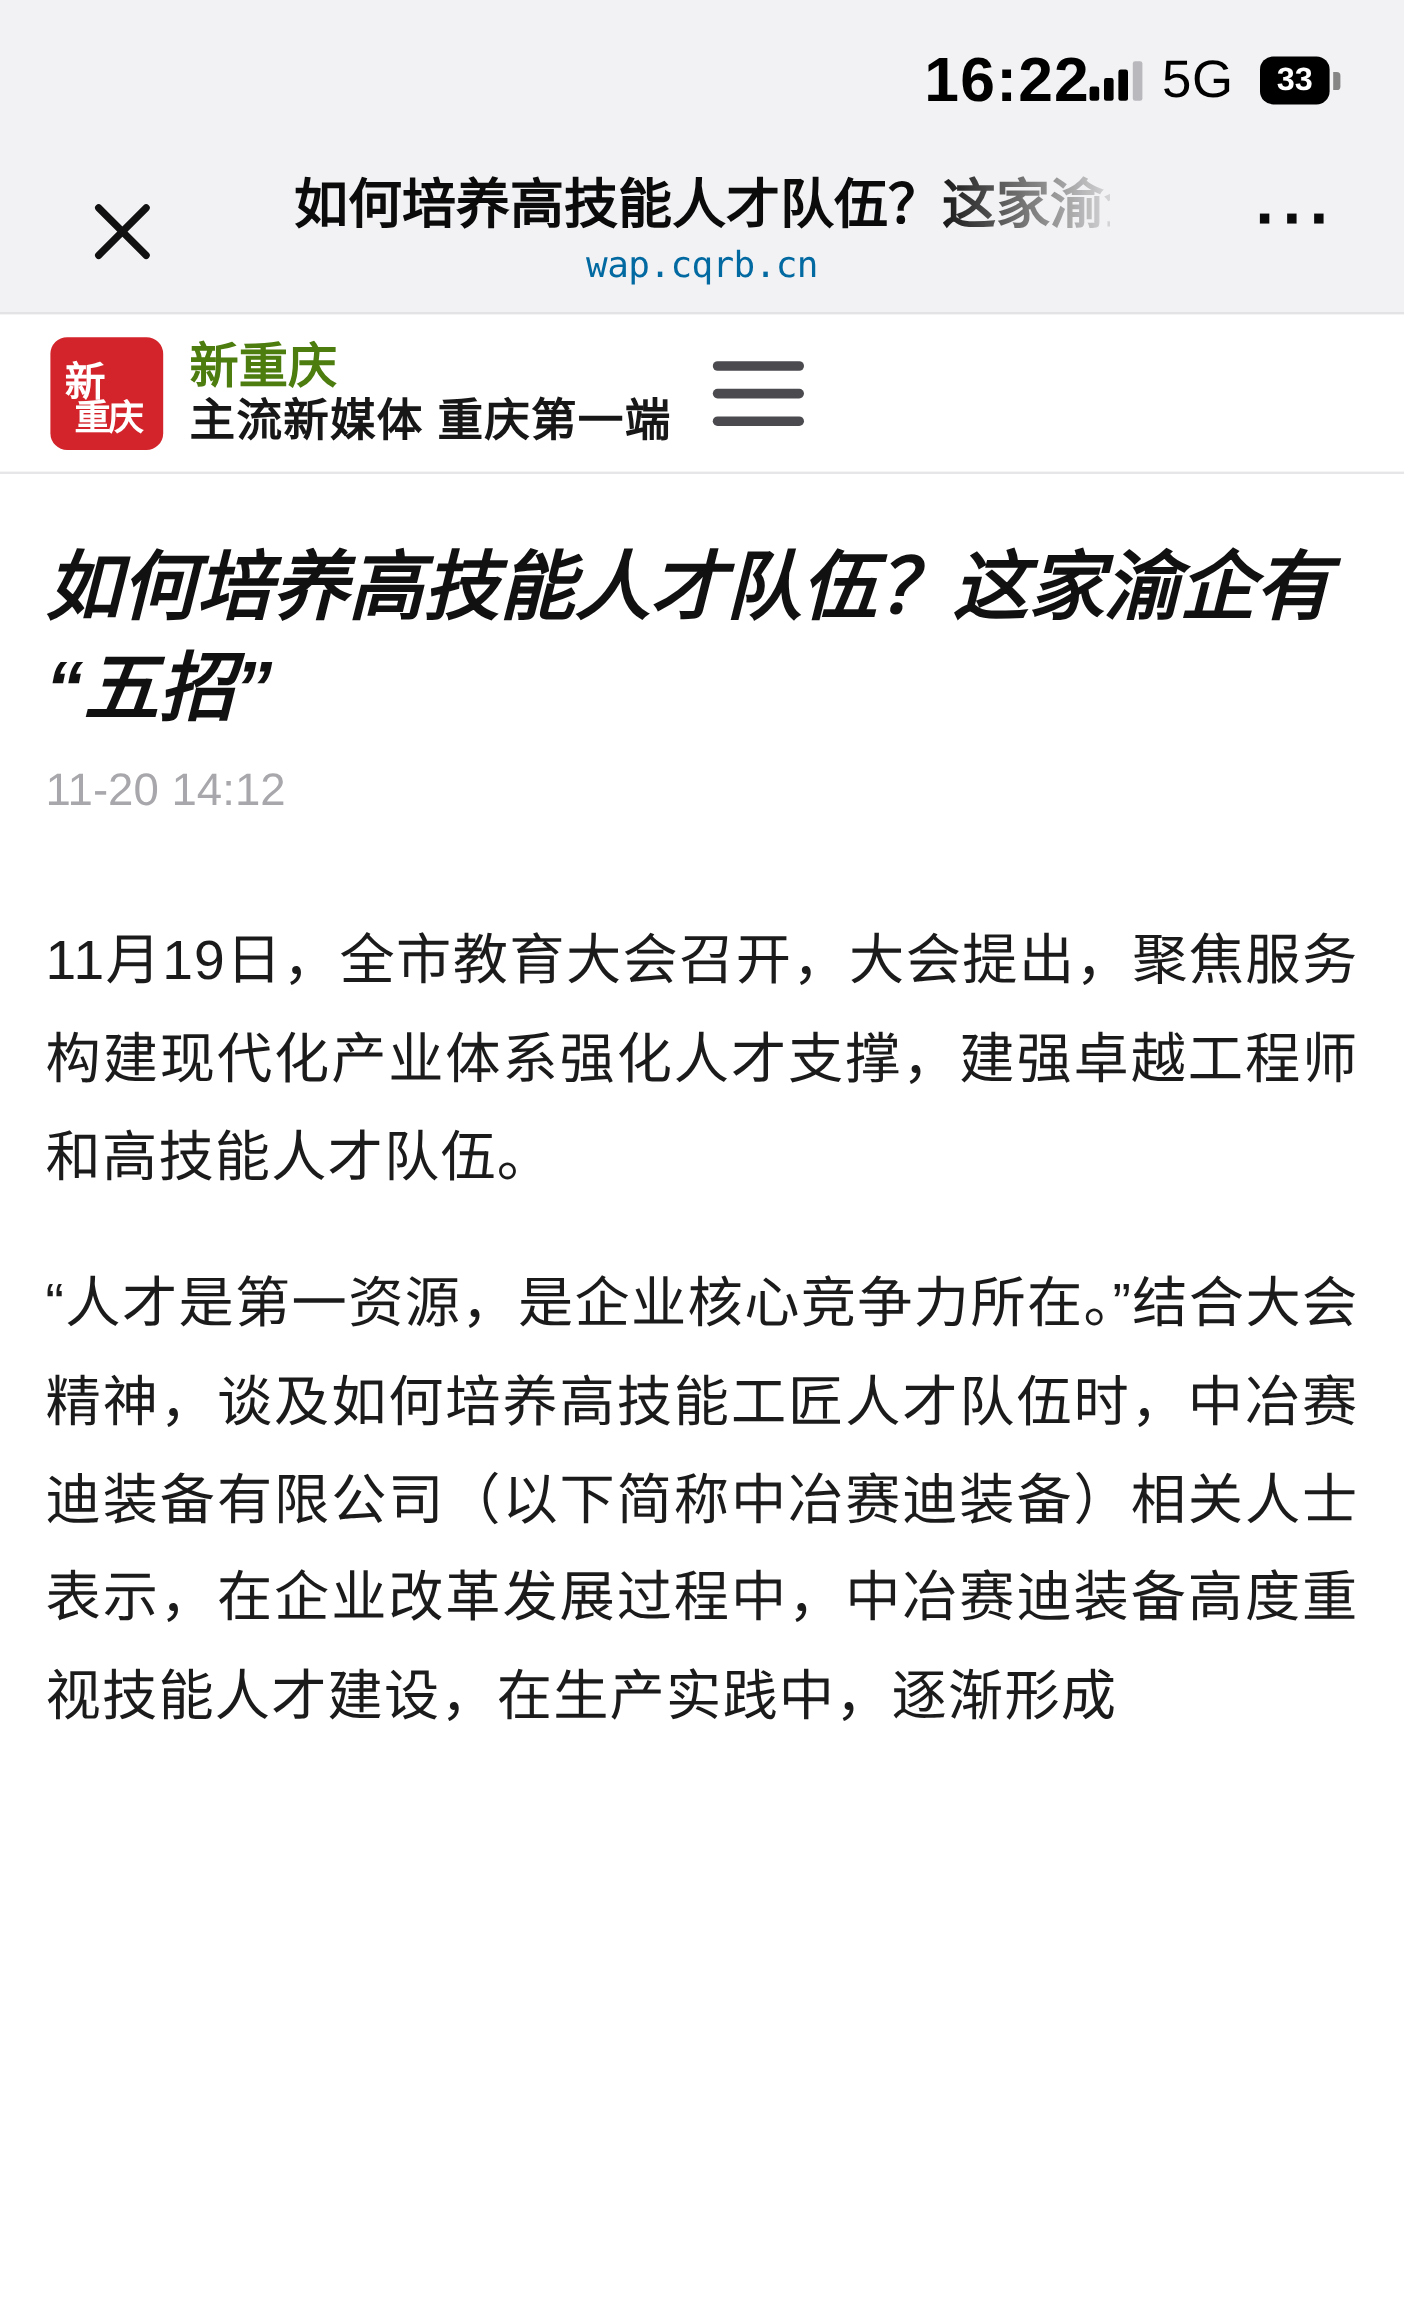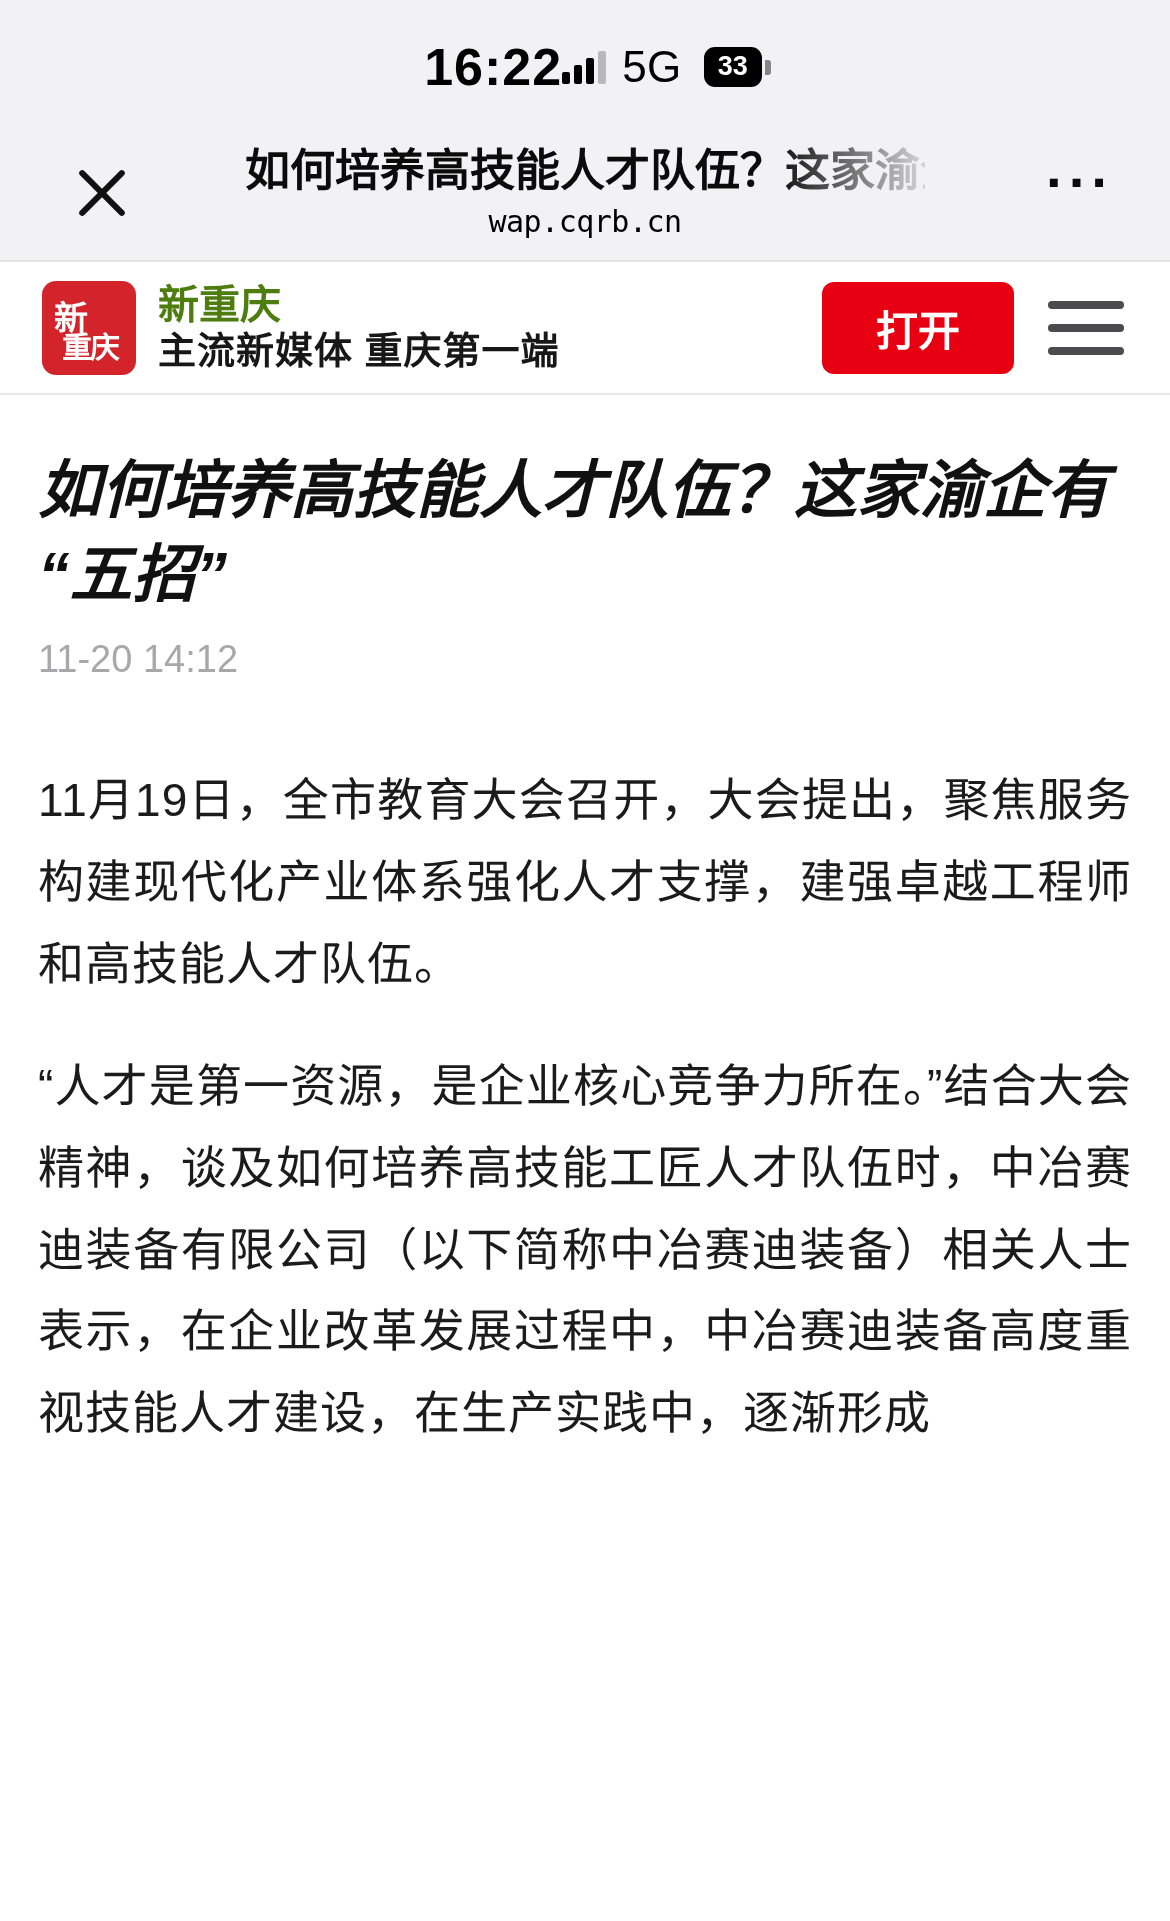--- a/index.html
+++ b/index.html
@@ -18,21 +18,21 @@
     display: flex;
     flex-direction: column;
   }
 
   
   .status-bar {
     height: 125px;
     background: #f2f2f4;
     display: flex;
     align-items: center;
-    justify-content: center;
+    justify-content: flex-end;
     padding: 0 62px 0 78px;
     flex: 0 0 auto;
     position: relative;
   }
   .status-time {
     font-size: 52px;
     font-weight: bold;
     color: #000;
     letter-spacing: 1px;
     padding-top: 8px;
@@ -139,21 +139,21 @@
     max-width: 680px;
     white-space: nowrap;
     overflow: hidden;
     line-height: 1.1;
     -webkit-mask-image: linear-gradient(to right, #000 78%, rgba(0,0,0,0.12) 100%);
     mask-image: linear-gradient(to right, #000 78%, rgba(0,0,0,0.12) 100%);
   }
   .nav-url {
     margin-top: 8px;
     font-size: 30px;
-    color: #000000;
+    color: #0369a1;
     font-family: "DejaVu Sans Mono", monospace;
     letter-spacing: -0.5px;
     text-align: right;
   }
   .nav-more {
     margin-left: auto;
     font-size: 56px;
     line-height: 20px;
     color: #0a0a0a;
     letter-spacing: 4px;
@@ -321,21 +321,20 @@
 
   <div class="app-bar">
     <div class="app-logo">
       <span class="lg1">新</span>
       <span class="lg2">重庆</span>
     </div>
     <div class="app-text">
       <div class="app-name">新重庆</div>
       <div class="app-slogan">主流新媒体 重庆第一端</div>
     </div>
-    <button class="open-btn">打开</button>
     <div class="hamburger">
       <i></i>
         <i></i>
         <i></i>
     </div>
   </div>
 
   <div class="article">
     <h1 class="headline">如何培养高技能人才队伍？这家渝企有“五招”</h1>
     <div class="pubdate">11-20 14:12</div>

